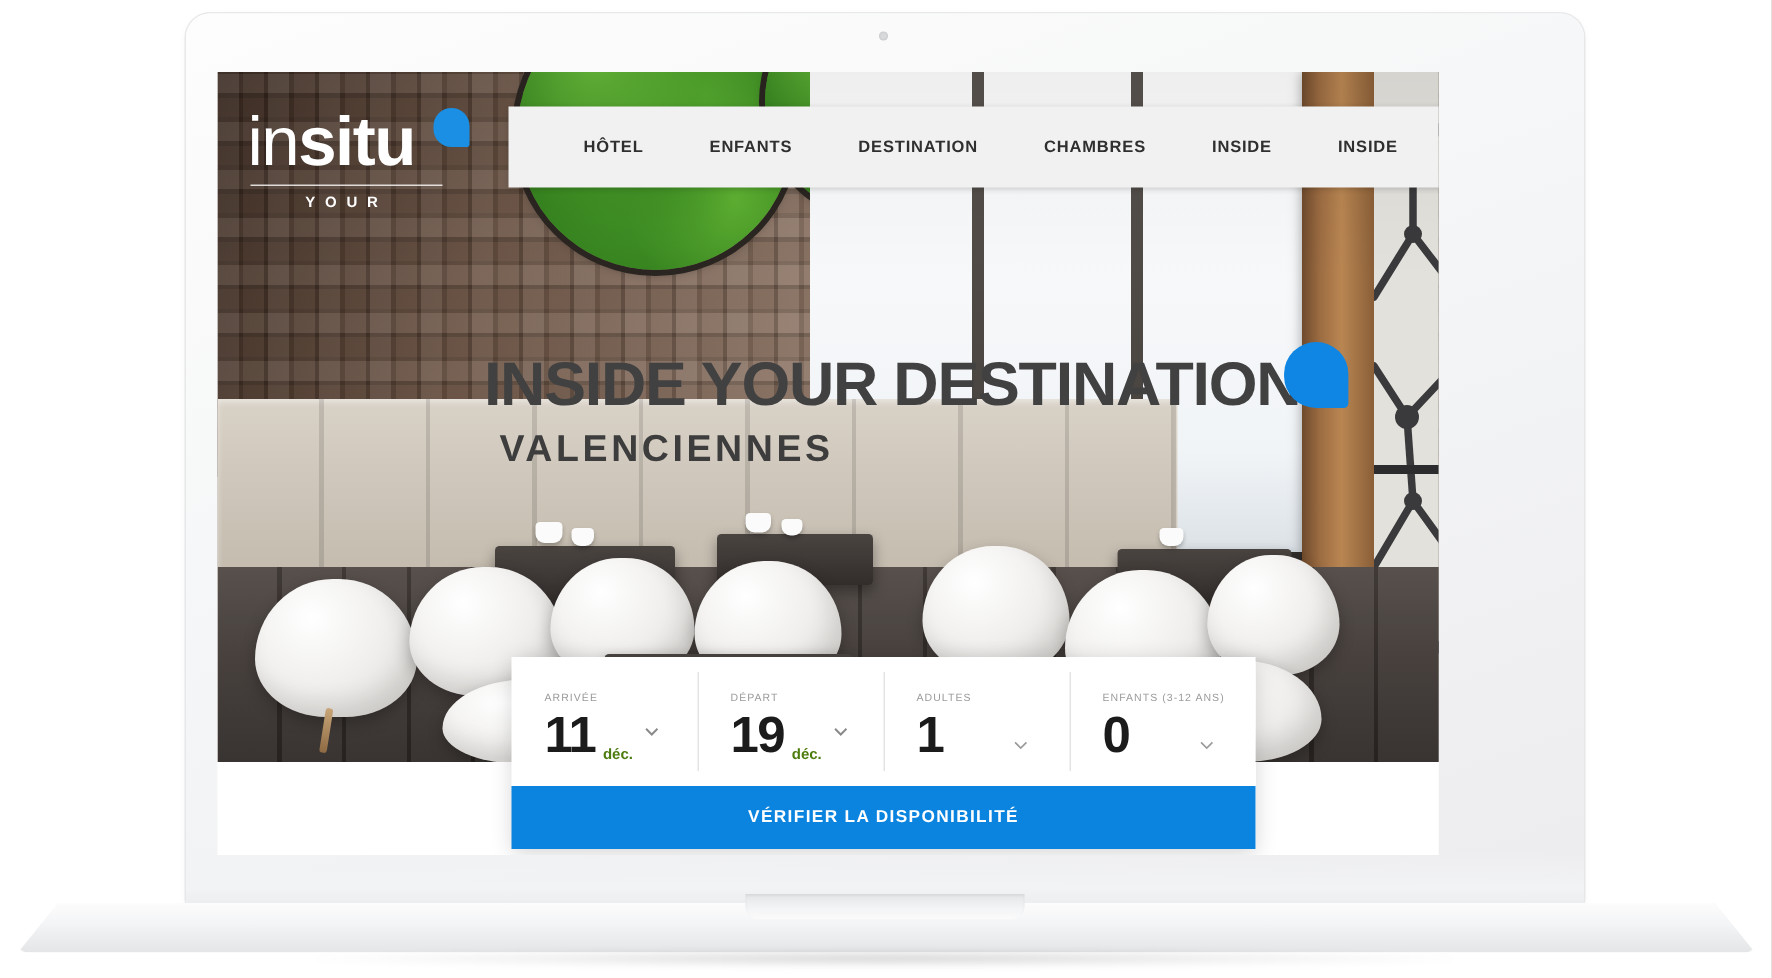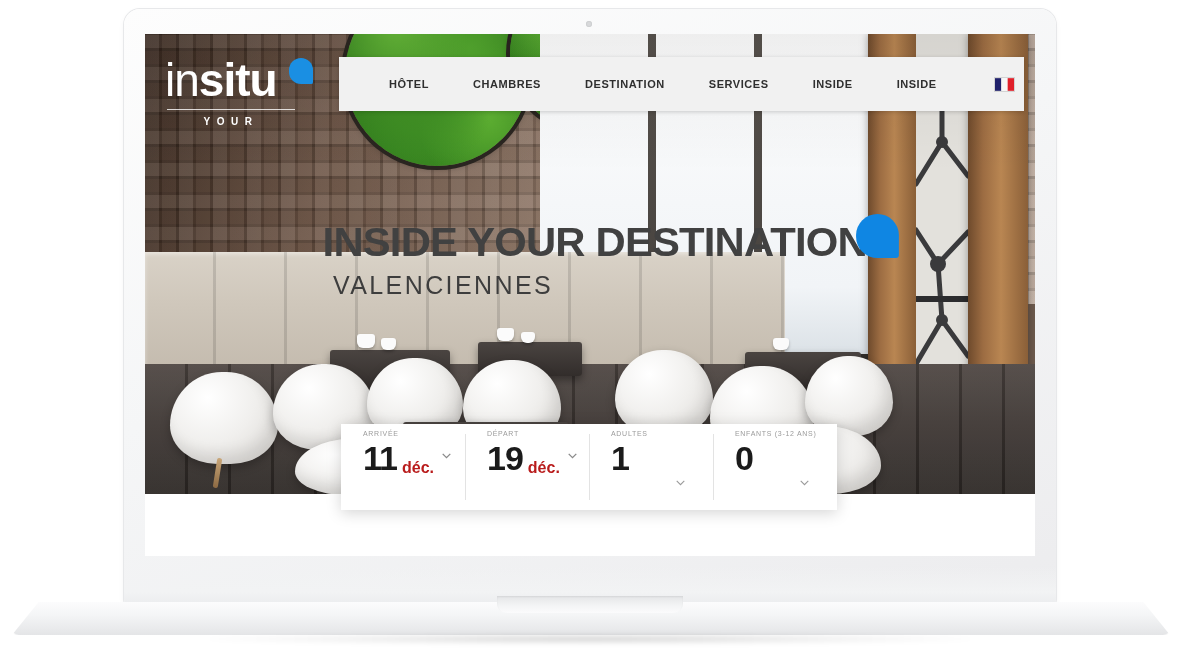--- a/index.html
+++ b/index.html
@@ -83,22 +83,22 @@
     width: 760px;
     height: 12px;
     background: radial-gradient(ellipse at center, rgba(0,0,0,0.17) 0%, rgba(0,0,0,0.05) 45%, rgba(0,0,0,0) 75%);
     filter: blur(2px);
   }
 
   
   .screen {
     position: absolute;
     left: 145px;
-    top: 34px;
-    width: 890px;
+    top: 48px;
+    width: 814px;
     height: 522px;
     overflow: hidden;
     background: #ffffff;
   }
 
   .hero {
     position: absolute;
     left: 0; top: 0;
     width: 890px;
     height: 460px;
@@ -351,42 +351,42 @@
   .hero-blob {
     position: absolute;
     right: -45px; top: -5px;
     width: 42px; height: 44px;
     background: #0f86e3;
     border-radius: 21px 21px 3px 21px;
   }
   .hero-sub {
     margin-top: 6px;
     font-size: 25px;
-    font-weight: 400;
+    font-weight: 700;
     letter-spacing: 2.4px;
     color: #3d3d3d;
   }
 
   
   .booking {
     position: absolute;
     left: 196px; top: 390px;
     width: 496px;
     z-index: 30;
     box-shadow: 0 3px 14px rgba(0,0,0,0.17);
   }
   .booking-fields {
     display: flex;
     background: #ffffff;
     height: 86px;
   }
   .field {
     flex: 1;
     position: relative;
-    padding: 6px 0 0 22px;
+    padding: 24px 0 0 22px;
     display: flex;
     flex-direction: column;
   }
   .field + .field::before {
     content: "";
     position: absolute;
     left: 0; top: 10px; bottom: 10px;
     width: 1px;
     background: #e3e3e3;
   }
@@ -404,23 +404,23 @@
     gap: 5px;
   }
   .field-value {
     font-size: 34px;
     font-weight: bold;
     color: #1b1b1b;
     line-height: 38px;
     letter-spacing: -1px;
   }
   .field-unit {
-    font-size: 16px;
+    font-size: 10px;
     font-weight: bold;
-    color: #b91c1c;
+    color: #4d7c0f;
   }
   .chev {
     width: 13px; height: 13px;
     flex: none;
     align-self: center;
     color: #8a8a8a;
   }
   .chev.inline { margin-left: 1px; }
   .chev.right {
     position: absolute;
@@ -543,23 +543,23 @@
         <span class="thin">in</span><span class="bold">situ</span>
         <span class="logo-pin"></span>
       </div>
       <div class="logo-rule"></div>
       <div class="logo-sub">YOUR</div>
     </div>
 
     <nav class="navbar">
       <div class="nav-links">
         <a class="nav-link">HÔTEL</a>
+        <a class="nav-link">ENFANTS</a>
+        <a class="nav-link">DESTINATION</a>
         <a class="nav-link">CHAMBRES</a>
-        <a class="nav-link">DESTINATION</a>
-        <a class="nav-link">SERVICES</a>
         <a class="nav-link">INSIDE</a>
         <a class="nav-link">INSIDE</a>
       </div>
       <svg class="flag" viewBox="0 0 3 2">
         <rect width="1" height="2" x="0" fill="#20216b"></rect>
         <rect width="1" height="2" x="1" fill="#f7f7f7"></rect>
         <rect width="1" height="2" x="2" fill="#e0202a"></rect>
       </svg>
 
     </nav>
@@ -611,16 +611,17 @@
           <div class="field-label">ENFANTS (3-12 ANS)</div>
           <div class="field-row">
             <span class="field-value">0</span>
           </div>
           <svg class="chev right" viewBox="0 0 24 24" fill="none" stroke="currentColor" stroke-width="2">
               <path d="M5 9l7 7 7-7"></path>
             </svg>
         </div>
 
       </div>
+      <button class="booking-cta">VÉRIFIER LA DISPONIBILITÉ</button>
     </div>
 
   </div>
 </div>
 
 </body></html>

